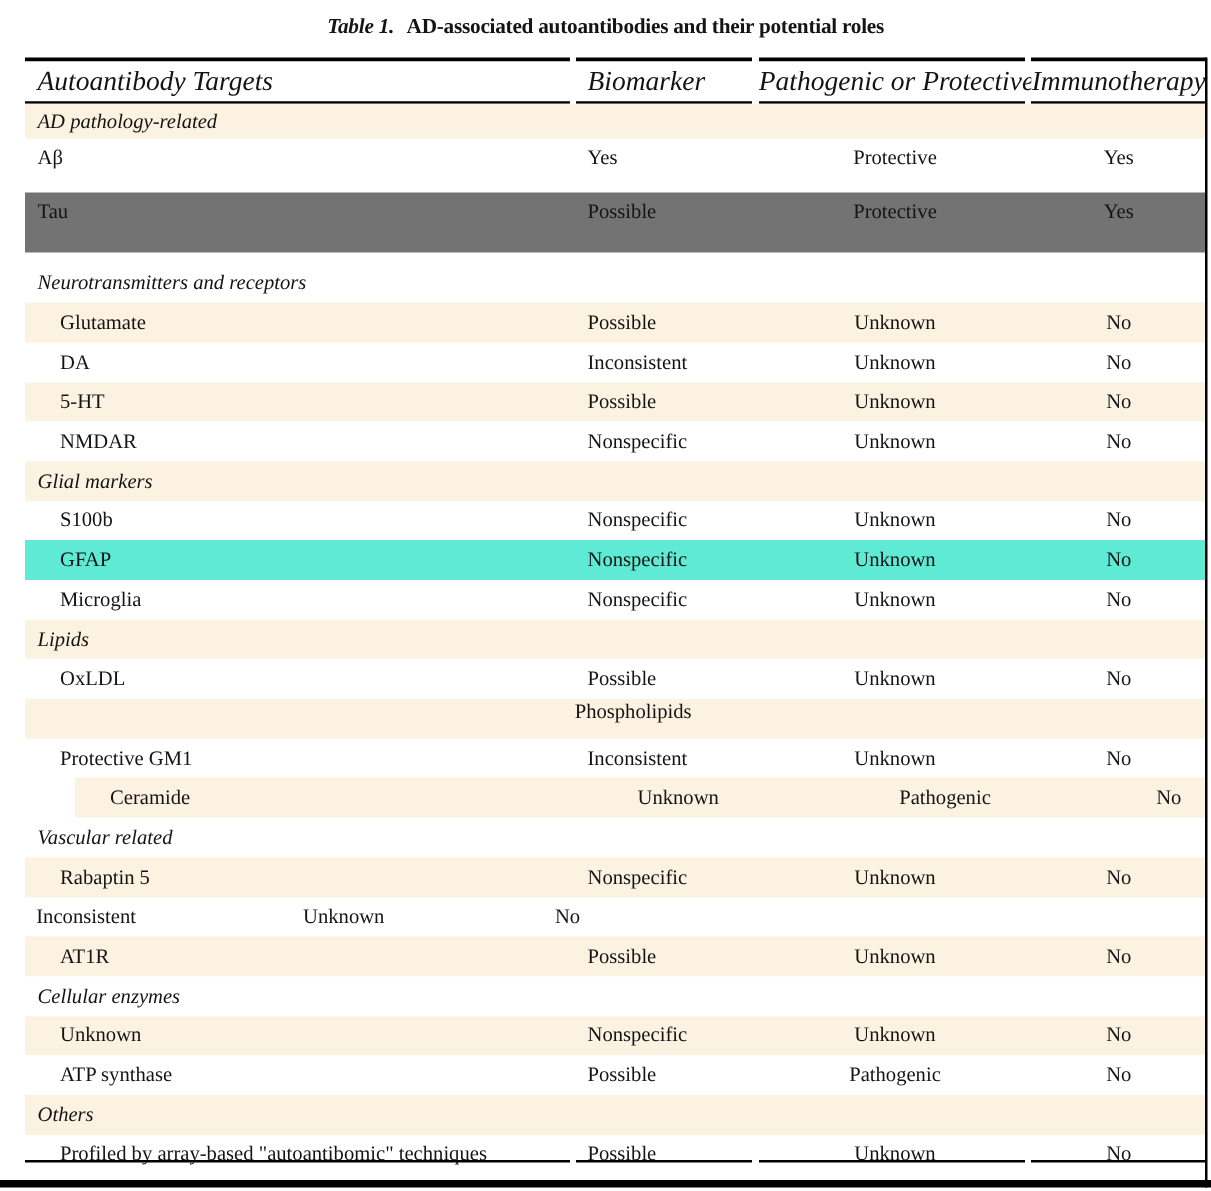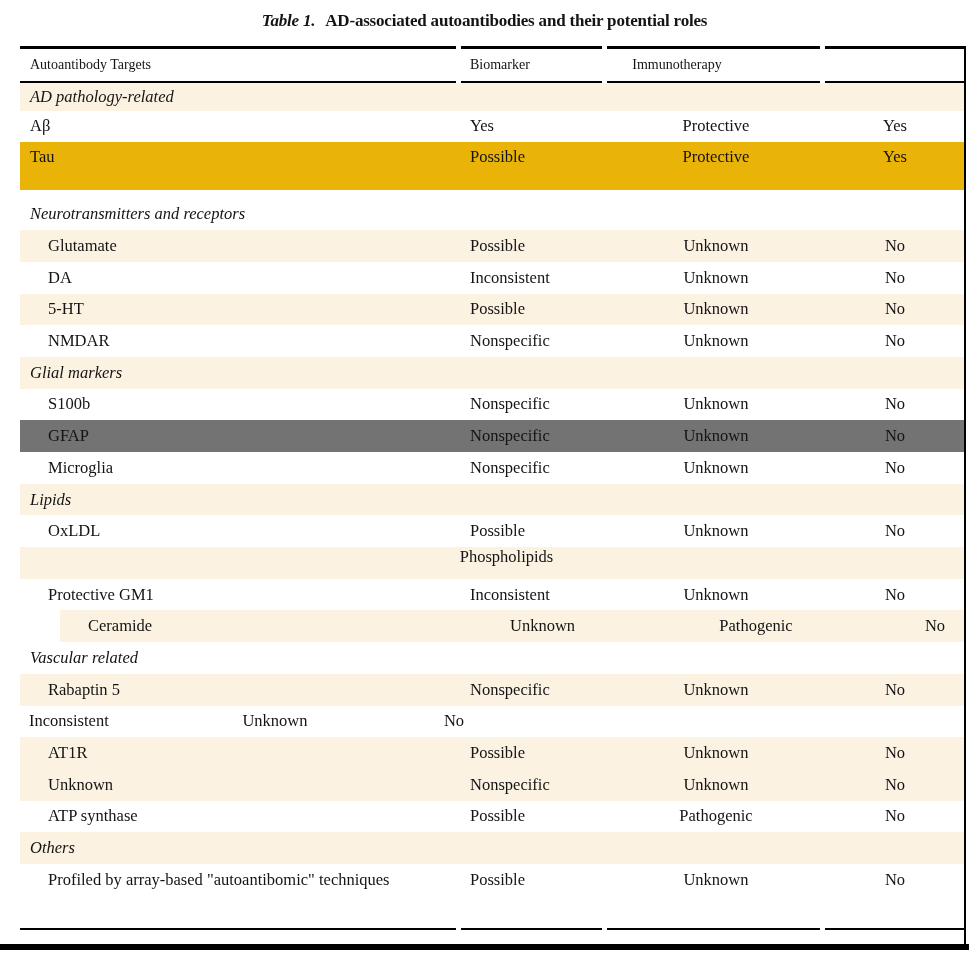--- a/index.html
+++ b/index.html
@@ -18,21 +18,21 @@
       #000 441px,#000 582px,transparent 582px,transparent 587px,
       #000 587px,#000 800px,transparent 800px,transparent 805px,
       #000 805px,#000 945px);}
   .rule-top{top:46px;height:3.4px;}
   .rule-header{top:81px;height:1.6px;}
   .rule-bottom{top:928px;height:1.8px;}
   .bottom-bar{position:absolute;left:0;top:944px;width:969px;height:5.5px;background:#000;}
   .right-line{position:absolute;left:964px;top:46px;width:2.2px;height:904px;background:#000;}
   
   .header-row{position:absolute;left:20px;top:49px;width:945px;height:31px;
-              display:flex;align-items:center;font-size:14px;}
+              display:flex;align-items:center;font-size:22px;font-style:italic;}
   
   .tbody{position:absolute;left:20px;top:83px;width:945px;}
   .row{display:flex;align-items:center;height:31.7px;font-size:16.5px;box-sizing:border-box;}
   .row.r-short{height:27.5px;}
   .row.r-tall-a{height:48px;align-items:flex-start;padding-top:5px;}
   .row.r-tall-b{height:40px;align-items:flex-end;padding-bottom:6px;}
   
   .c{box-sizing:border-box;white-space:nowrap;overflow:hidden;}
   .c1{flex:0 0 441px;padding-left:10px;}
   .c2{flex:0 0 146px;padding-left:9px;}
@@ -48,39 +48,40 @@
 
   <div class="title">
     <span class="title-number">Table 1.</span><span class="title-caption">AD-associated autoantibodies and their potential roles</span>
   </div>
 
   <div class="rule rule-top"></div>
 
   <div class="header-row">
     <div class="c c1">Autoantibody Targets</div>
     <div class="c c2">Biomarker</div>
+    <div class="c c3">Pathogenic or Protective</div>
     <div class="c c4">Immunotherapy</div>
   </div>
 
   <div class="rule rule-header"></div>
 
   <div class="tbody" id="tbody">
       <div class="row style-section r-short" style="background: rgb(252, 242, 226);">
         <div class="c c1">AD pathology-related</div>
         <div class="c c2"></div>
         <div class="c c3"></div>
         <div class="c c4"></div>
       </div>
       <div class="row style-flush">
         <div class="c c1">Aβ</div>
         <div class="c c2">Yes</div>
         <div class="c c3">Protective</div>
         <div class="c c4">Yes</div>
       </div>
-      <div class="row style-flush r-tall-a" style="background: #eab308;">
+      <div class="row style-flush r-tall-a" style="background: #737373; margin-top: 12px;">
         <div class="c c1">Tau</div>
         <div class="c c2">Possible</div>
         <div class="c c3">Protective</div>
         <div class="c c4">Yes</div>
       </div>
       <div class="row style-section r-tall-b">
         <div class="c c1">Neurotransmitters and receptors</div>
         <div class="c c2"></div>
         <div class="c c3"></div>
         <div class="c c4"></div>
@@ -114,21 +115,21 @@
         <div class="c c2"></div>
         <div class="c c3"></div>
         <div class="c c4"></div>
       </div>
       <div class="row style-indent">
         <div class="c c1">S100b</div>
         <div class="c c2">Nonspecific</div>
         <div class="c c3">Unknown</div>
         <div class="c c4">No</div>
       </div>
-      <div class="row style-indent" style="background: #737373;">
+      <div class="row style-indent" style="background: #5eead4;">
         <div class="c c1">GFAP</div>
         <div class="c c2">Nonspecific</div>
         <div class="c c3">Unknown</div>
         <div class="c c4">No</div>
       </div>
       <div class="row style-indent">
         <div class="c c1">Microglia</div>
         <div class="c c2">Nonspecific</div>
         <div class="c c3">Unknown</div>
         <div class="c c4">No</div>
@@ -179,20 +180,26 @@
         <div class="c c2">Inconsistent</div>
         <div class="c c3">Unknown</div>
         <div class="c c4">No</div>
       </div>
       <div class="row style-indent" style="background: rgb(252, 242, 226);">
         <div class="c c1">AT1R</div>
         <div class="c c2">Possible</div>
         <div class="c c3">Unknown</div>
         <div class="c c4">No</div>
       </div>
+      <div class="row style-section">
+        <div class="c c1">Cellular enzymes</div>
+        <div class="c c2"></div>
+        <div class="c c3"></div>
+        <div class="c c4"></div>
+      </div>
       <div class="row style-indent" style="background: rgb(252, 242, 226);">
         <div class="c c1">Unknown</div>
         <div class="c c2">Nonspecific</div>
         <div class="c c3">Unknown</div>
         <div class="c c4">No</div>
       </div>
       <div class="row style-indent">
         <div class="c c1">ATP synthase</div>
         <div class="c c2">Possible</div>
         <div class="c c3">Pathogenic</div>

